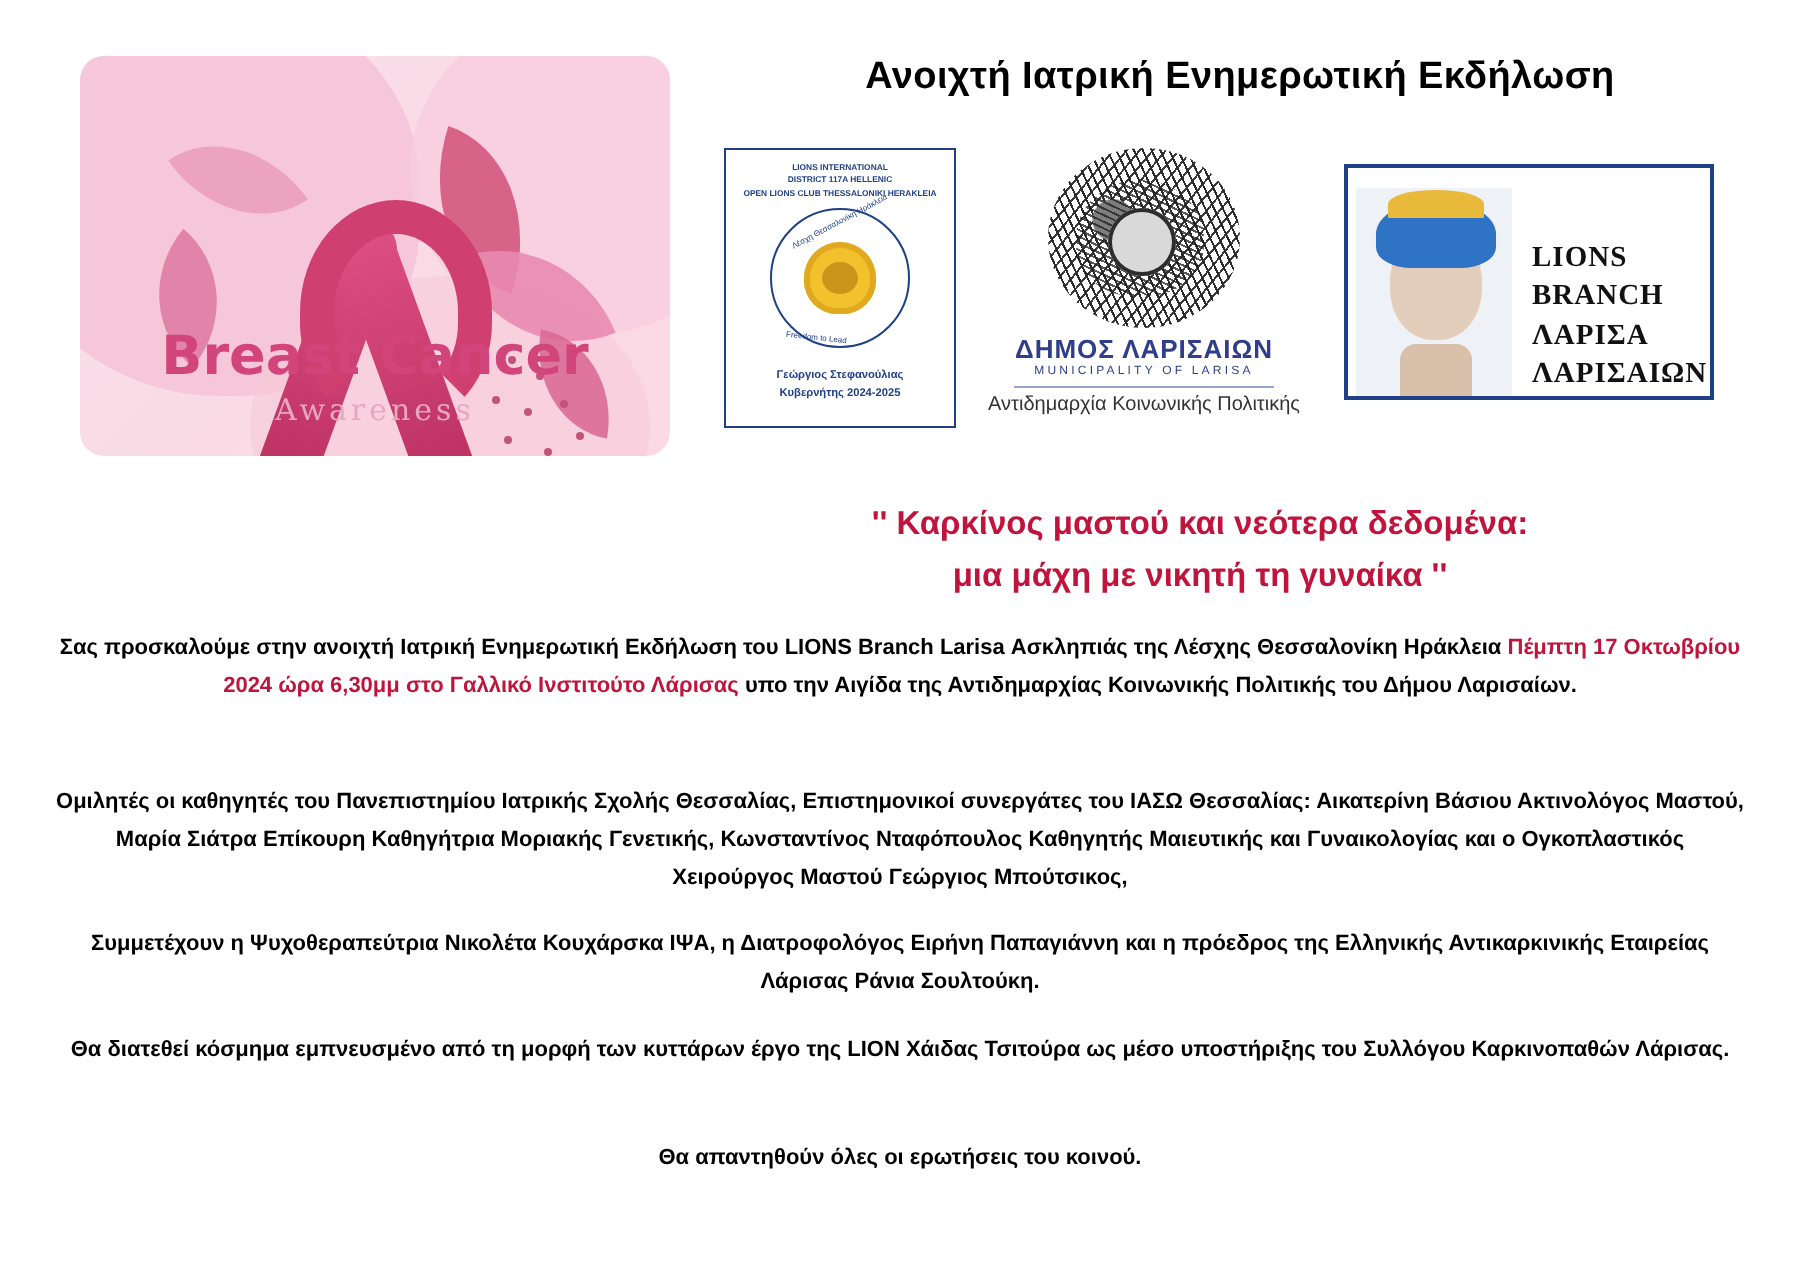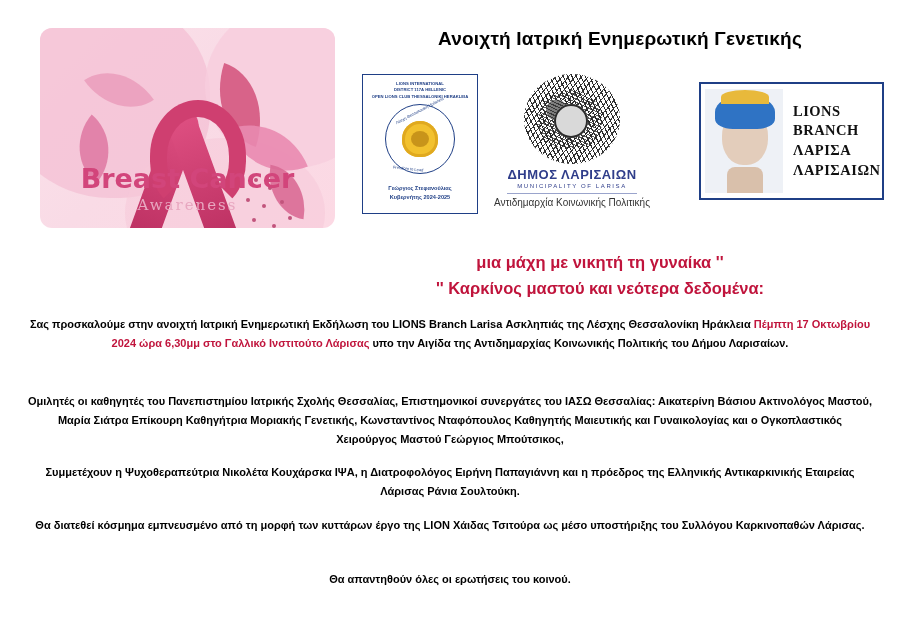--- a/index.html
+++ b/index.html
@@ -296,22 +296,21 @@
   .logo-branch {
     position: absolute;
     left: 672px;
     top: 82px;
     width: 185px;
     height: 118px;
     border: 2px solid #1f3f86;
     background: #ffffff;
     box-sizing: border-box;
     display: flex;
-    align-items: center;
-    margin-left: 27px;
+    align-items: flex-end;
   }
   .lb-face {
     position: relative;
     width: 78px;
     height: 104px;
     margin-left: 4px;
     background: #eef1f6;
     overflow: hidden;
   }
   .lb-head {
@@ -383,21 +382,21 @@
 
   .hl {
     color: #c0143c;
   }
 </style>
 </head>
 <body>
 
 <div class="header">
 
-  <div class="main-title">Ανοιχτή Ιατρική Ενημερωτική  Γενετικής</div>
+  <div class="main-title">Ανοιχτή Ιατρική Ενημερωτική  Εκδήλωση</div>
 
   <div class="bc-art">
     <div class="bc-blob1"></div>
     <div class="bc-blob2"></div>
     <div class="bc-blob3"></div>
 
     <div class="bc-leaf leaf-a"></div>
     <div class="bc-leaf leaf-b"></div>
     <div class="bc-leaf leaf-c"></div>
     <div class="bc-leaf leaf-d"></div>
@@ -460,22 +459,22 @@
     <div class="lb-text">
       <div>LIONS</div>
       <div>BRANCH</div>
       <div>ΛΑΡΙΣΑ</div>
       <div>ΛΑΡΙΣΑΙΩΝ</div>
     </div>
   </div>
 </div>
 
 <div class="subtitle">
+  <div>'' Καρκίνος μαστού και νεότερα δεδομένα:</div>
   <div>μια μάχη με νικητή τη γυναίκα ''</div>
-  <div>'' Καρκίνος μαστού και νεότερα δεδομένα:</div>
 </div>
 
 <div class="para p1"><span>Σας προσκαλούμε στην ανοιχτή Ιατρική Ενημερωτική Εκδήλωση  του LIONS Branch Larisa Ασκληπιάς  της Λέσχης Θεσσαλονίκη Ηράκλεια </span><span class="hl">Πέμπτη 17 Οκτωβρίου 2024 ώρα 6,30μμ στο Γαλλικό Ινστιτούτο Λάρισας </span><span>υπο την Αιγίδα της Αντιδημαρχίας Κοινωνικής Πολιτικής του Δήμου Λαρισαίων.</span></div>
 
 <div class="para p2">Ομιλητές οι καθηγητές του Πανεπιστημίου Ιατρικής Σχολής Θεσσαλίας,  Επιστημονικοί συνεργάτες του ΙΑΣΩ Θεσσαλίας:  Αικατερίνη Βάσιου  Ακτινολόγος Μαστού,  Μαρία Σιάτρα Επίκουρη Καθηγήτρια Μοριακής Γενετικής, Κωνσταντίνος Νταφόπουλος Καθηγητής Μαιευτικής και Γυναικολογίας και ο Ογκοπλαστικός Χειρούργος Μαστού Γεώργιος Μπούτσικος,</div>
 
 <div class="para p3">Συμμετέχουν η Ψυχοθεραπεύτρια Νικολέτα Κουχάρσκα ΙΨΑ,  η Διατροφολόγος Ειρήνη Παπαγιάννη  και η πρόεδρος της Ελληνικής Αντικαρκινικής Εταιρείας  Λάρισας Ράνια Σουλτούκη.</div>
 
 <div class="para p4">Θα διατεθεί κόσμημα εμπνευσμένο από τη μορφή των κυττάρων έργο της LION Χάιδας Τσιτούρα ως μέσο υποστήριξης του Συλλόγου Καρκινοπαθών Λάρισας.</div>
 

